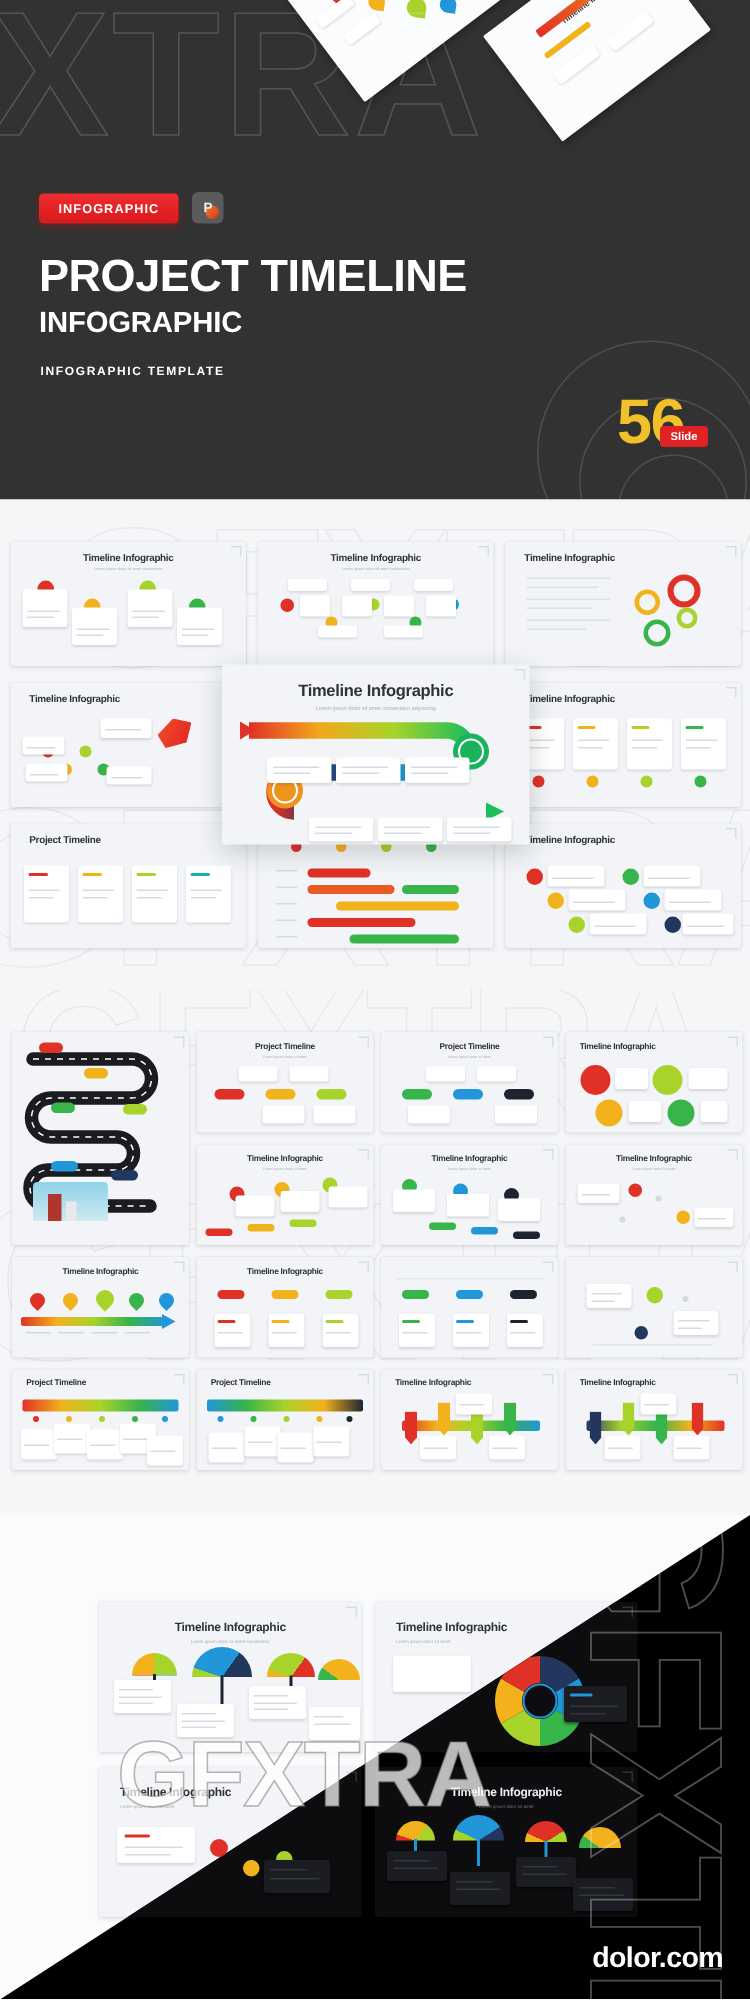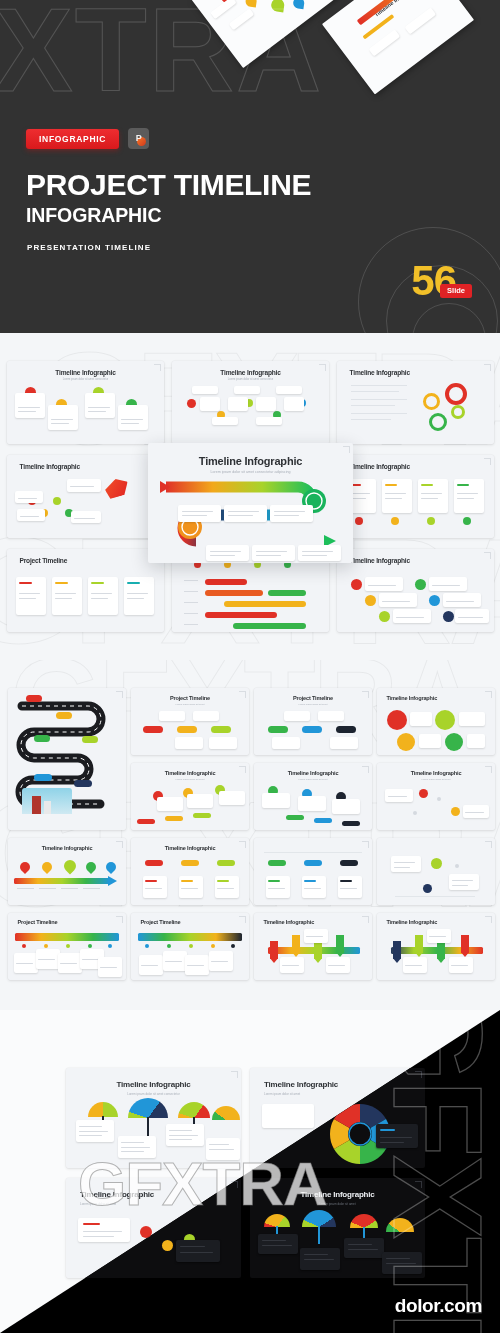--- a/index.html
+++ b/index.html
@@ -189,21 +189,21 @@
   <div id="badges">
     <div id="tag-infographic">INFOGRAPHIC</div>
     <div id="ppt-icon">
       <span class="pball"></span>
       <span class="pglyph">P</span>
     </div>
   </div>
 
   <div id="h1">PROJECT TIMELINE</div>
   <div id="h2">INFOGRAPHIC</div>
-  <div id="h3">PRESENTATION TIMELINE</div>
+  <div id="h3">INFOGRAPHIC TEMPLATE</div>
 
   <div id="count-wrap">
     <span id="count-num">56</span>
     <span id="count-badge">Slide</span>
   </div>
 </div>
 
 <div id="sec2">
   <div class="wm-dark" style="right:-56px; top:-10px; font-size:132px; letter-spacing:-4px;">GFXTRA</div>
   <div class="wm-dark" style="left:-40px; top:172px; font-size:150px; letter-spacing:-4px;">GFXTRA</div>

